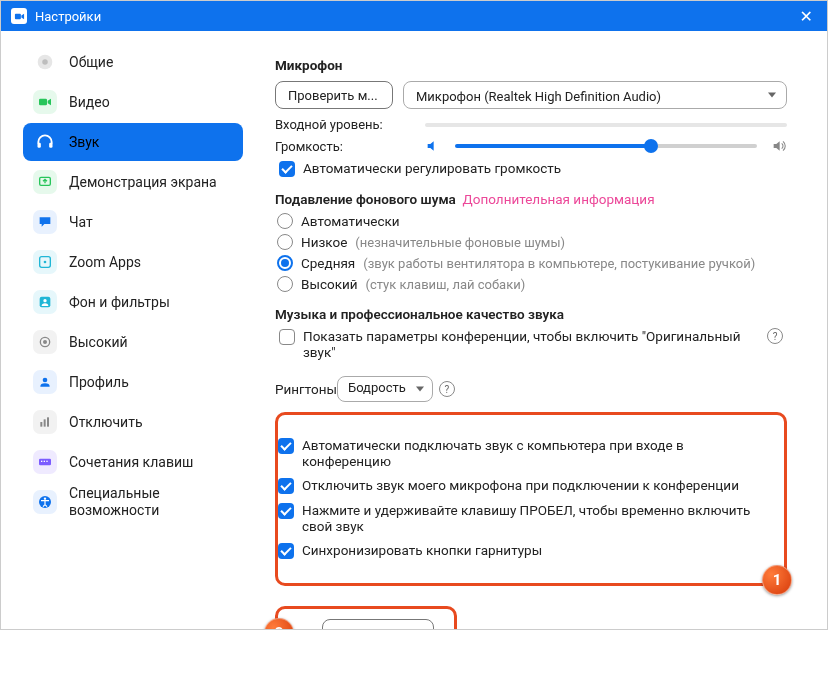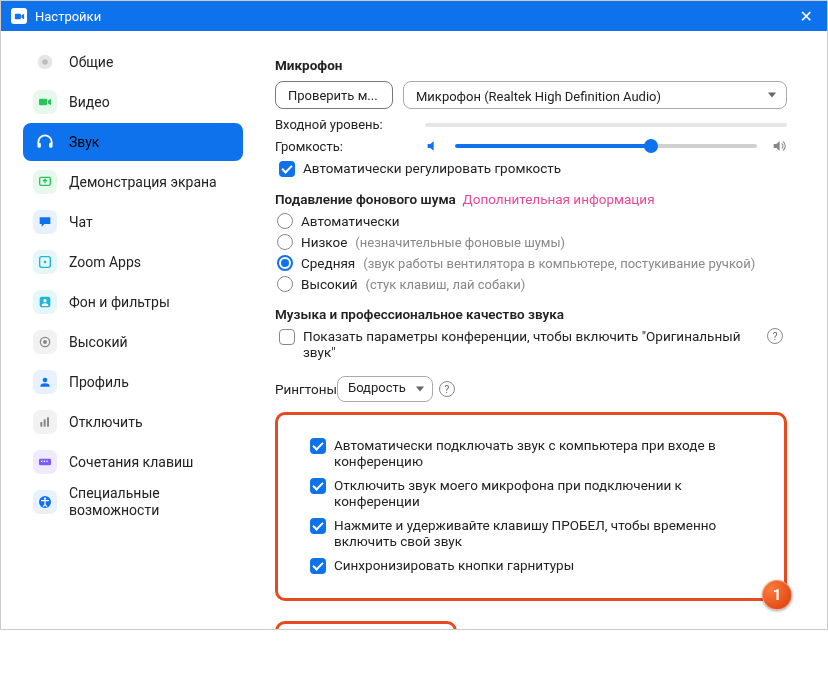--- a/index.html
+++ b/index.html
@@ -38,21 +38,21 @@
 .link { color: #ec4899; font-weight: 400; cursor: pointer; }
 .radio-row { display: flex; align-items: center; gap: 8px; margin: 5px 0 5px 2px; font-size: 13.5px; }
 .radio { width: 16px; height: 16px; border-radius: 50%; border: 1.5px solid #888; flex-shrink: 0; cursor: pointer; position: relative; }
 .radio.selected { border: 2px solid #0e72ed; }
 .radio.selected::after { content: ""; position: absolute; inset: 2px; background: #0e72ed; border-radius: 50%; }
 .radio-hint { color: #888; font-size: 13px; }
 .help-ico { width: 16px; height: 16px; border: 1.5px solid #888; border-radius: 50%; display: inline-flex; align-items: center; justify-content: center; font-size: 10px; color: #666; margin-left: 6px; cursor: pointer; flex-shrink: 0; }
 .ringtone-row { display: flex; align-items: center; margin-top: 16px; }
 .ringtone-select { border: 1px solid #aaa; border-radius: 8px; padding: 3px 26px 3px 10px; font-size: 13px; height: 26px; position: relative; background: #fff; cursor: pointer; }
 .ringtone-select::after { content: ""; position: absolute; right: 8px; top: 50%; width: 0; height: 0; border-left: 4px solid transparent; border-right: 4px solid transparent; border-top: 5px solid #666; transform: translateY(-50%); }
-.highlight-box { border: 3px solid #e84a1f; border-radius: 10px; padding: 14px 16px 16px 32px; margin-top: 10px; position: relative; }
+.highlight-box { border: 3px solid #e84a1f; border-radius: 10px; padding: 14px 16px 16px 0; margin-top: 10px; position: relative; }
 .highlight-box .checkbox-row { margin: 8px 0; }
 .badge { position: absolute; width: 30px; height: 30px; border-radius: 50%; background: radial-gradient(circle at 30% 30%, #ff7b3a, #d63a0a); color: #fff; font-weight: 700; font-size: 15px; display: flex; align-items: center; justify-content: center; box-shadow: 0 1px 3px rgba(0,0,0,.4); border: 1px solid rgba(255,255,255,.4); }
 .badge-1 { right: -8px; bottom: -12px; }
 .advanced-wrap { border: 3px solid #e84a1f; border-radius: 10px; display: inline-flex; padding: 10px 20px 10px 44px; margin-top: 20px; position: relative; }
 .badge-2 { left: -14px; top: 50%; transform: translateY(-50%); }
 </style>
 </head>
 <body>
 
 <div class="window">

